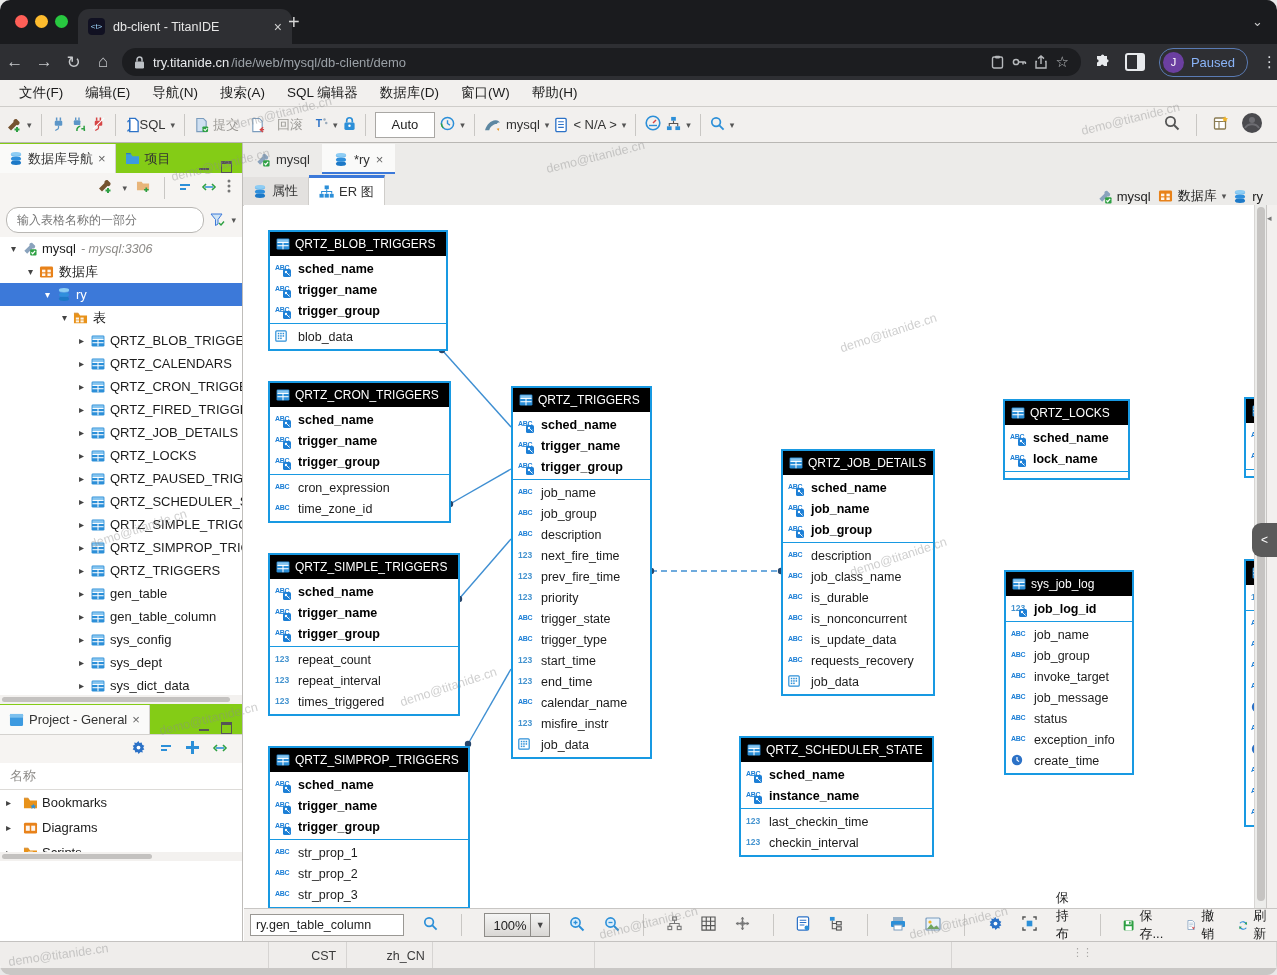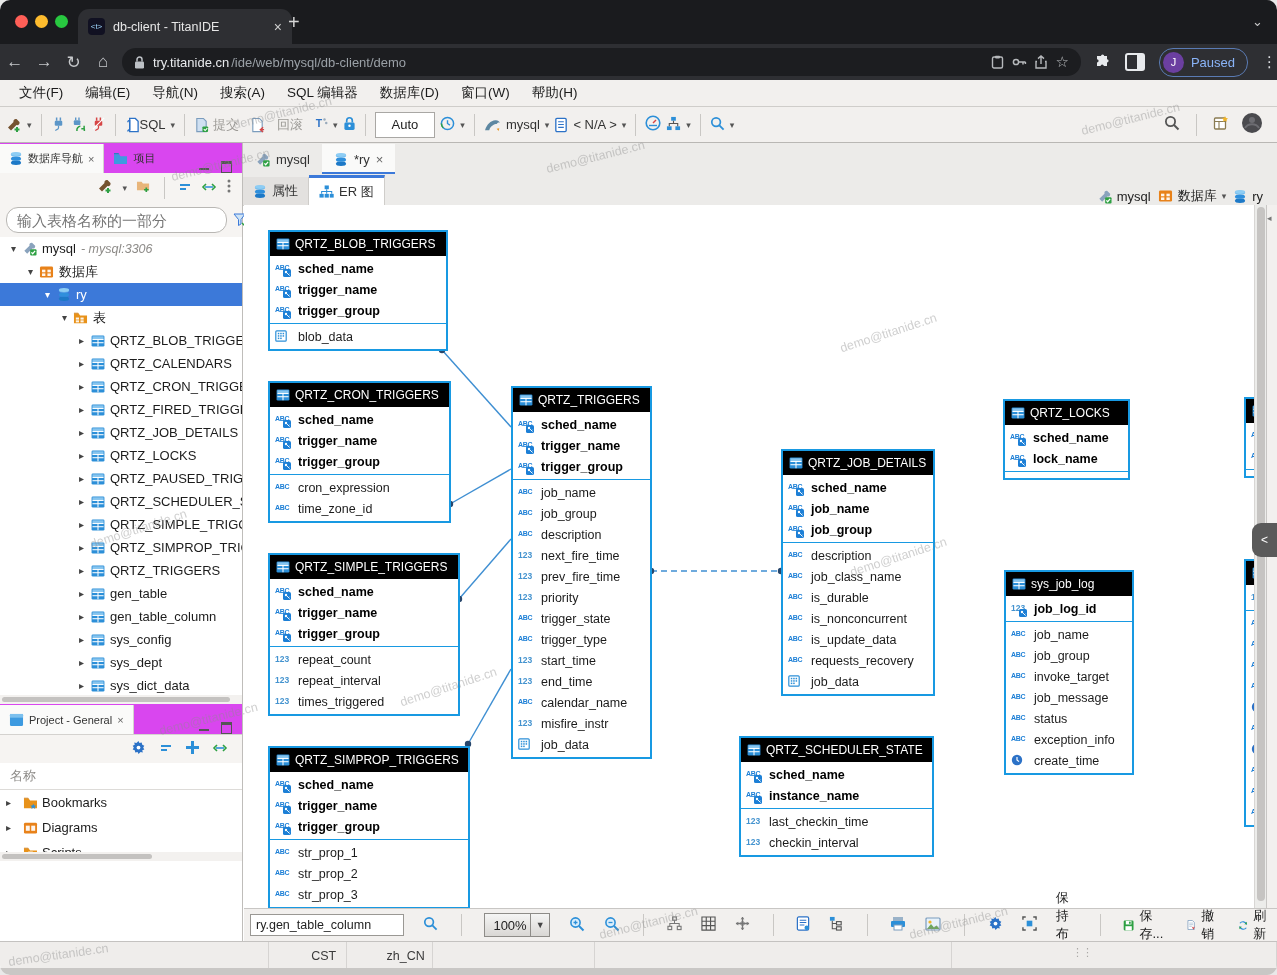--- a/index.html
+++ b/index.html
@@ -29,29 +29,29 @@
   .menubar{position:absolute;left:0;top:80px;width:100%;height:27px;background:#f2f0ee;border-bottom:1px solid #cfcdca;display:flex;align-items:center;padding-left:8px;box-sizing:border-box;}
   .menu-item{padding:0 11px;font-size:13.5px;color:#1c1c1c;}
   .main-toolbar{position:absolute;left:0;top:107px;width:100%;height:36px;background:#f2f0ee;border-bottom:1px solid #b9b7b4;display:flex;align-items:center;padding:0 6px;box-sizing:border-box;gap:5px;font-size:13px;color:#333;}
   .tsep{width:1px;height:22px;background:#c9c7c4;margin:0 4px;}
   .ddc{font-size:9px;color:#555;}
   .autobtn{background:#fff;border:1px solid #a9a7a4;height:24px;padding:0 16px;font-size:13px;color:#222;display:flex;align-items:center;}
   .dim{color:#9b9995;}
   .mt-right{margin-left:auto;display:flex;align-items:center;gap:12px;padding-right:8px;}
   
   .left-panel{position:absolute;left:0;top:143px;width:243px;height:798px;background:#fff;border-right:1px solid #bfbdba;box-sizing:border-box;}
-  .ptabs{position:absolute;left:0;top:0;width:100%;height:30px;background:#d946ef;border-bottom:1px solid #d4d2cf;display:flex;align-items:flex-end;font-size:11px;color:#333;}
+  .ptabs{position:absolute;left:0;top:0;width:100%;height:30px;background:#84cc16;border-bottom:1px solid #d4d2cf;display:flex;align-items:flex-end;font-size:13px;color:#333;}
   .ptab{display:flex;align-items:center;gap:5px;height:29px;padding:0 9px;}
   .ptab.act{background:#fafaf9;border-right:1px solid #d4d2cf;}
   .winbtns{margin-left:auto;display:flex;gap:12px;padding-right:10px;align-items:center;}
   .wmin{width:10px;height:3px;border-bottom:2px solid #555;}
   .wmax{width:9px;height:8px;border:1.5px solid #555;border-top:3px solid #555;}
   .ptoolbar{position:absolute;left:0;top:30px;width:100%;height:30px;background:#f6f4f2;display:flex;align-items:center;justify-content:flex-end;gap:9px;padding-right:10px;box-sizing:border-box;}
   .pfilter{position:absolute;left:0;top:60px;width:100%;height:34px;background:#f6f4f2;display:flex;align-items:center;padding:0 6px;box-sizing:border-box;gap:6px;}
-  .pfilter input{flex:1;height:24px;border:1px solid #b9b7b4;border-radius:12px;padding:0 10px;font-size:15px;color:#701a75;outline:none;background:#fff;}
+  .pfilter input{flex:1;height:24px;border:1px solid #b9b7b4;border-radius:12px;padding:0 10px;font-size:12px;color:#701a75;outline:none;background:#fff;}
   .tree{position:absolute;left:0;top:94px;width:100%;height:458px;overflow:hidden;background:#fff;}
   .trow{display:flex;align-items:center;height:23px;white-space:nowrap;font-size:13px;color:#1c1c1c;}
   .trow .exp{width:15px;font-size:10px;color:#444;text-align:center;flex:0 0 15px;}
   .trow .icon{width:17px;margin-right:4px;}
   .trow.sel{background:#3c79d9;color:#fff;}
   .trow.sel .exp{color:#fff;}
   .tsuffix{color:#8d8b88;font-style:italic;margin-left:5px;font-size:12.5px;}
   .hscroll{position:absolute;left:0;top:552px;width:100%;height:9px;background:#f3f1ef;}
   .hthumb{position:absolute;left:2px;top:2px;height:5px;background:#c4c2c0;border-radius:3px;}
   

